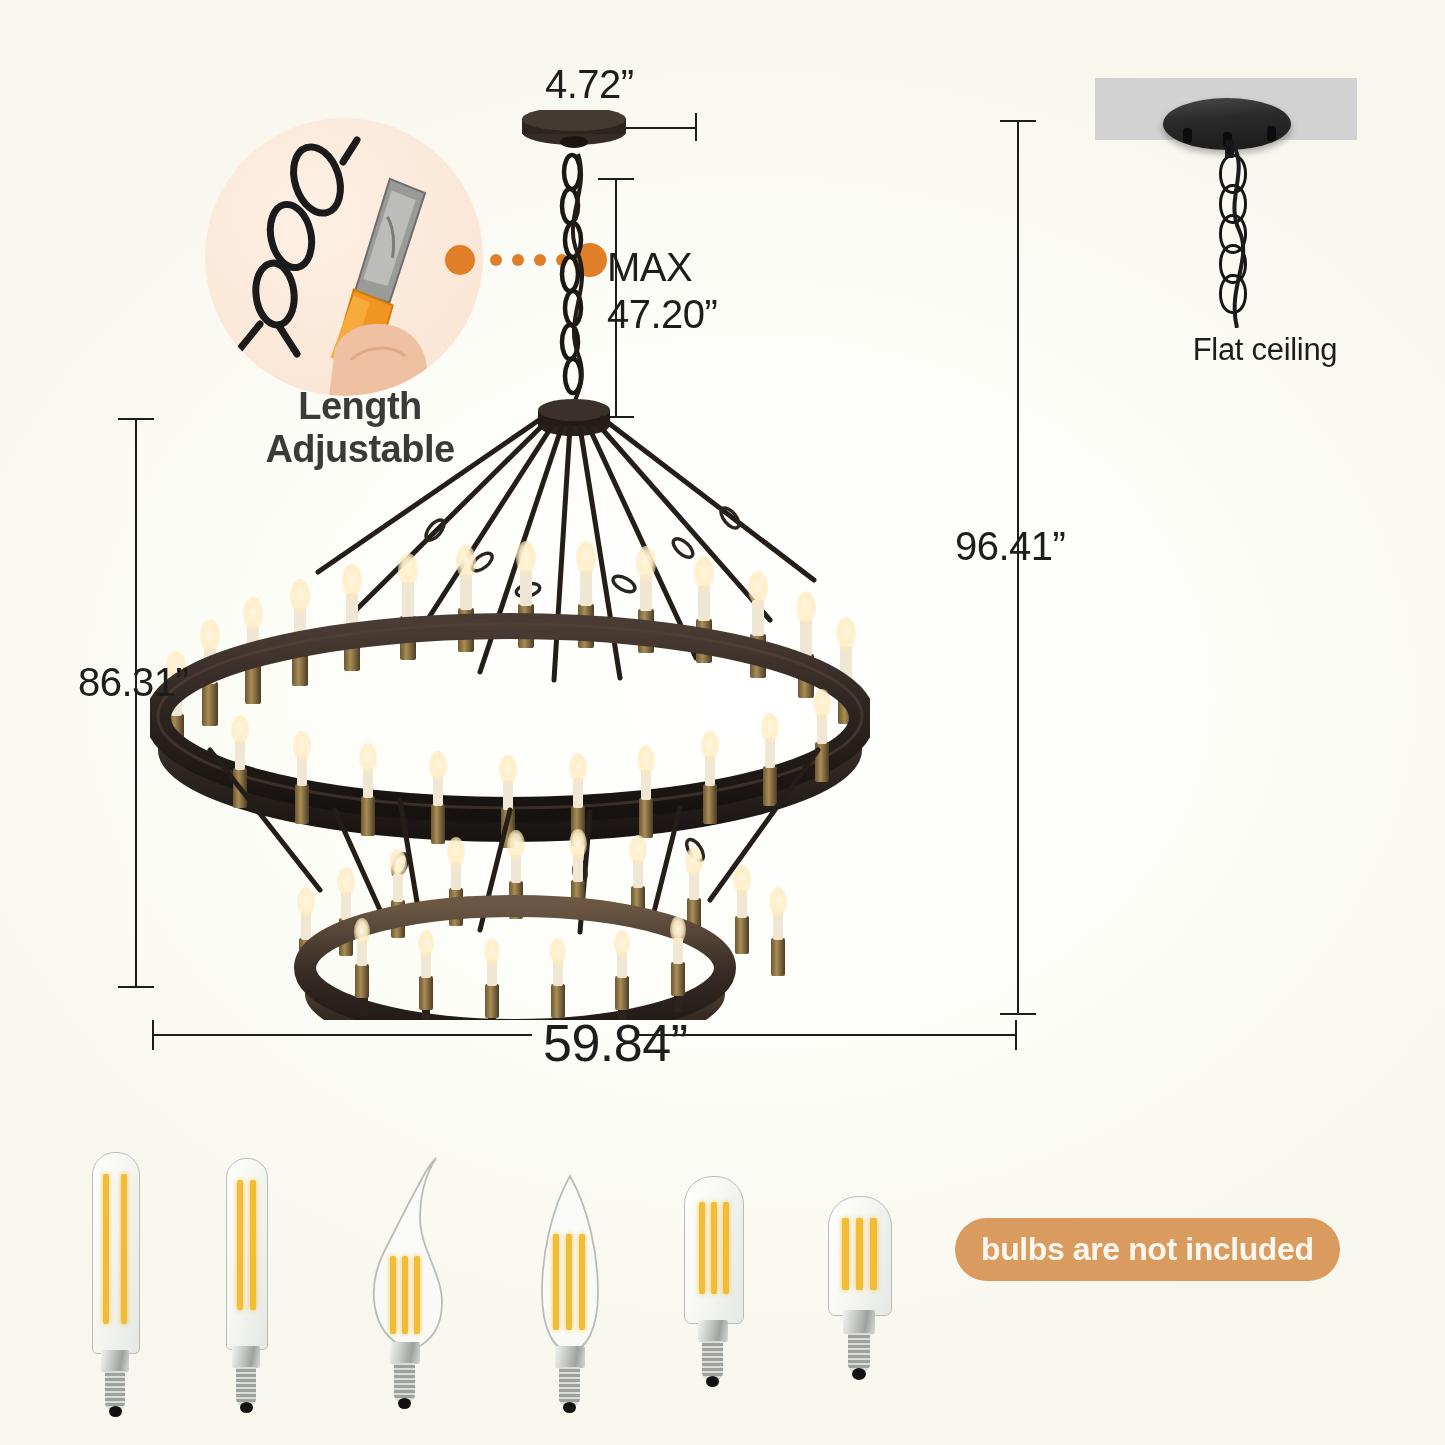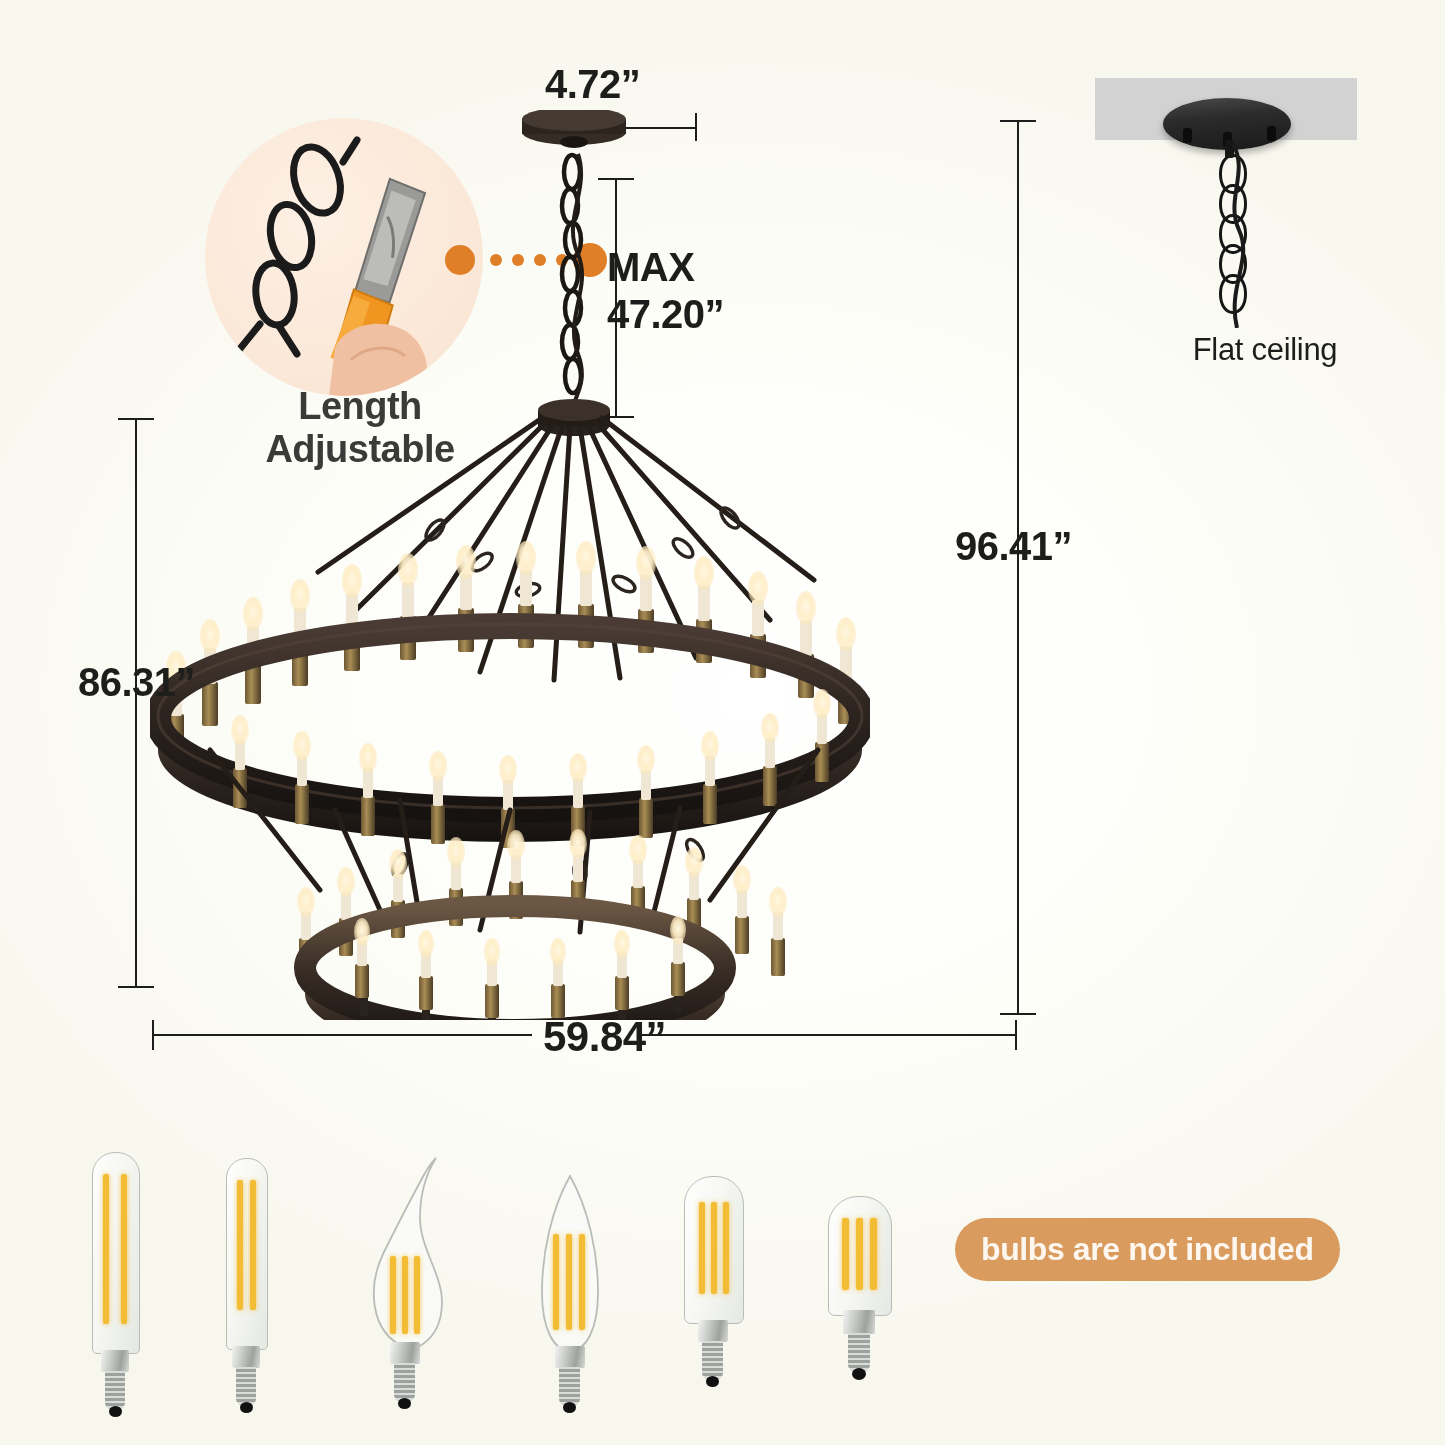--- a/index.html
+++ b/index.html
@@ -11,21 +11,21 @@
   }
   #stage{
     position:absolute;left:0;top:0;width:1445px;height:1445px;
     background:
       radial-gradient(ellipse 900px 700px at 52% 48%, #ffffff 0%, #fdfdf8 55%, #f7f7ee 100%);
   }
   .abs{position:absolute;}
 
   
   .dim-label{
-    font-weight:700;color:#1d1d1b;letter-spacing:-0.5px;
+    font-weight:400;color:#1d1d1b;letter-spacing:-0.5px;
     white-space:nowrap;
   }
   .rule{background:#1d1d1b;position:absolute;}
   .rule.h{height:2px;}
   .rule.v{width:2px;}
 
   
   #callout-circle{
     left:205px;top:118px;width:278px;height:278px;border-radius:50%;
     background:radial-gradient(circle at 40% 35%, #fdf0e4 0%, #fbe8d8 60%, #f9e4d2 100%);
@@ -492,21 +492,21 @@
     <div class="rule h" style="left:0;top:893px;width:36px;"></div>
   </div>
   <div class="abs dim-label" style="left:955px;top:524px;font-size:40px;">96.41”</div>
 
   <div class="abs" style="left:152px;top:1020px;width:865px;height:30px;">
     <div class="rule h" style="left:0;top:14px;width:380px;"></div>
     <div class="rule h" style="left:485px;top:14px;width:380px;"></div>
     <div class="rule v" style="left:0;top:0;height:30px;"></div>
     <div class="rule v" style="left:863px;top:0;height:30px;"></div>
   </div>
-  <div class="abs dim-label" style="left:543px;top:1013px;font-size:42px;">59.84”</div>
+  <div class="abs dim-label" style="left:543px;top:1013px;font-size:52px;">59.84”</div>
 
   <div class="abs ceiling-card" style="left:1095px;top:78px;">
     <div class="ceiling-art">
       <div class="ceil-band" style="left:0;top:0;width:262px;height:62px;"></div>
       <div class="canopy" style="left:68px;top:20px;width:128px;height:52px;"></div>
       <div class="canopy-screw" style="left:88px;top:50px;"></div>
       <div class="canopy-screw" style="left:128px;top:54px;"></div>
       <div class="canopy-screw" style="left:172px;top:48px;"></div>
       <div class="stem" style="left:130px;top:62px;width:9px;height:18px;"></div>
       <div class="chain-seg" style="left:124px;top:76px;width:22px;height:34px;"></div>

